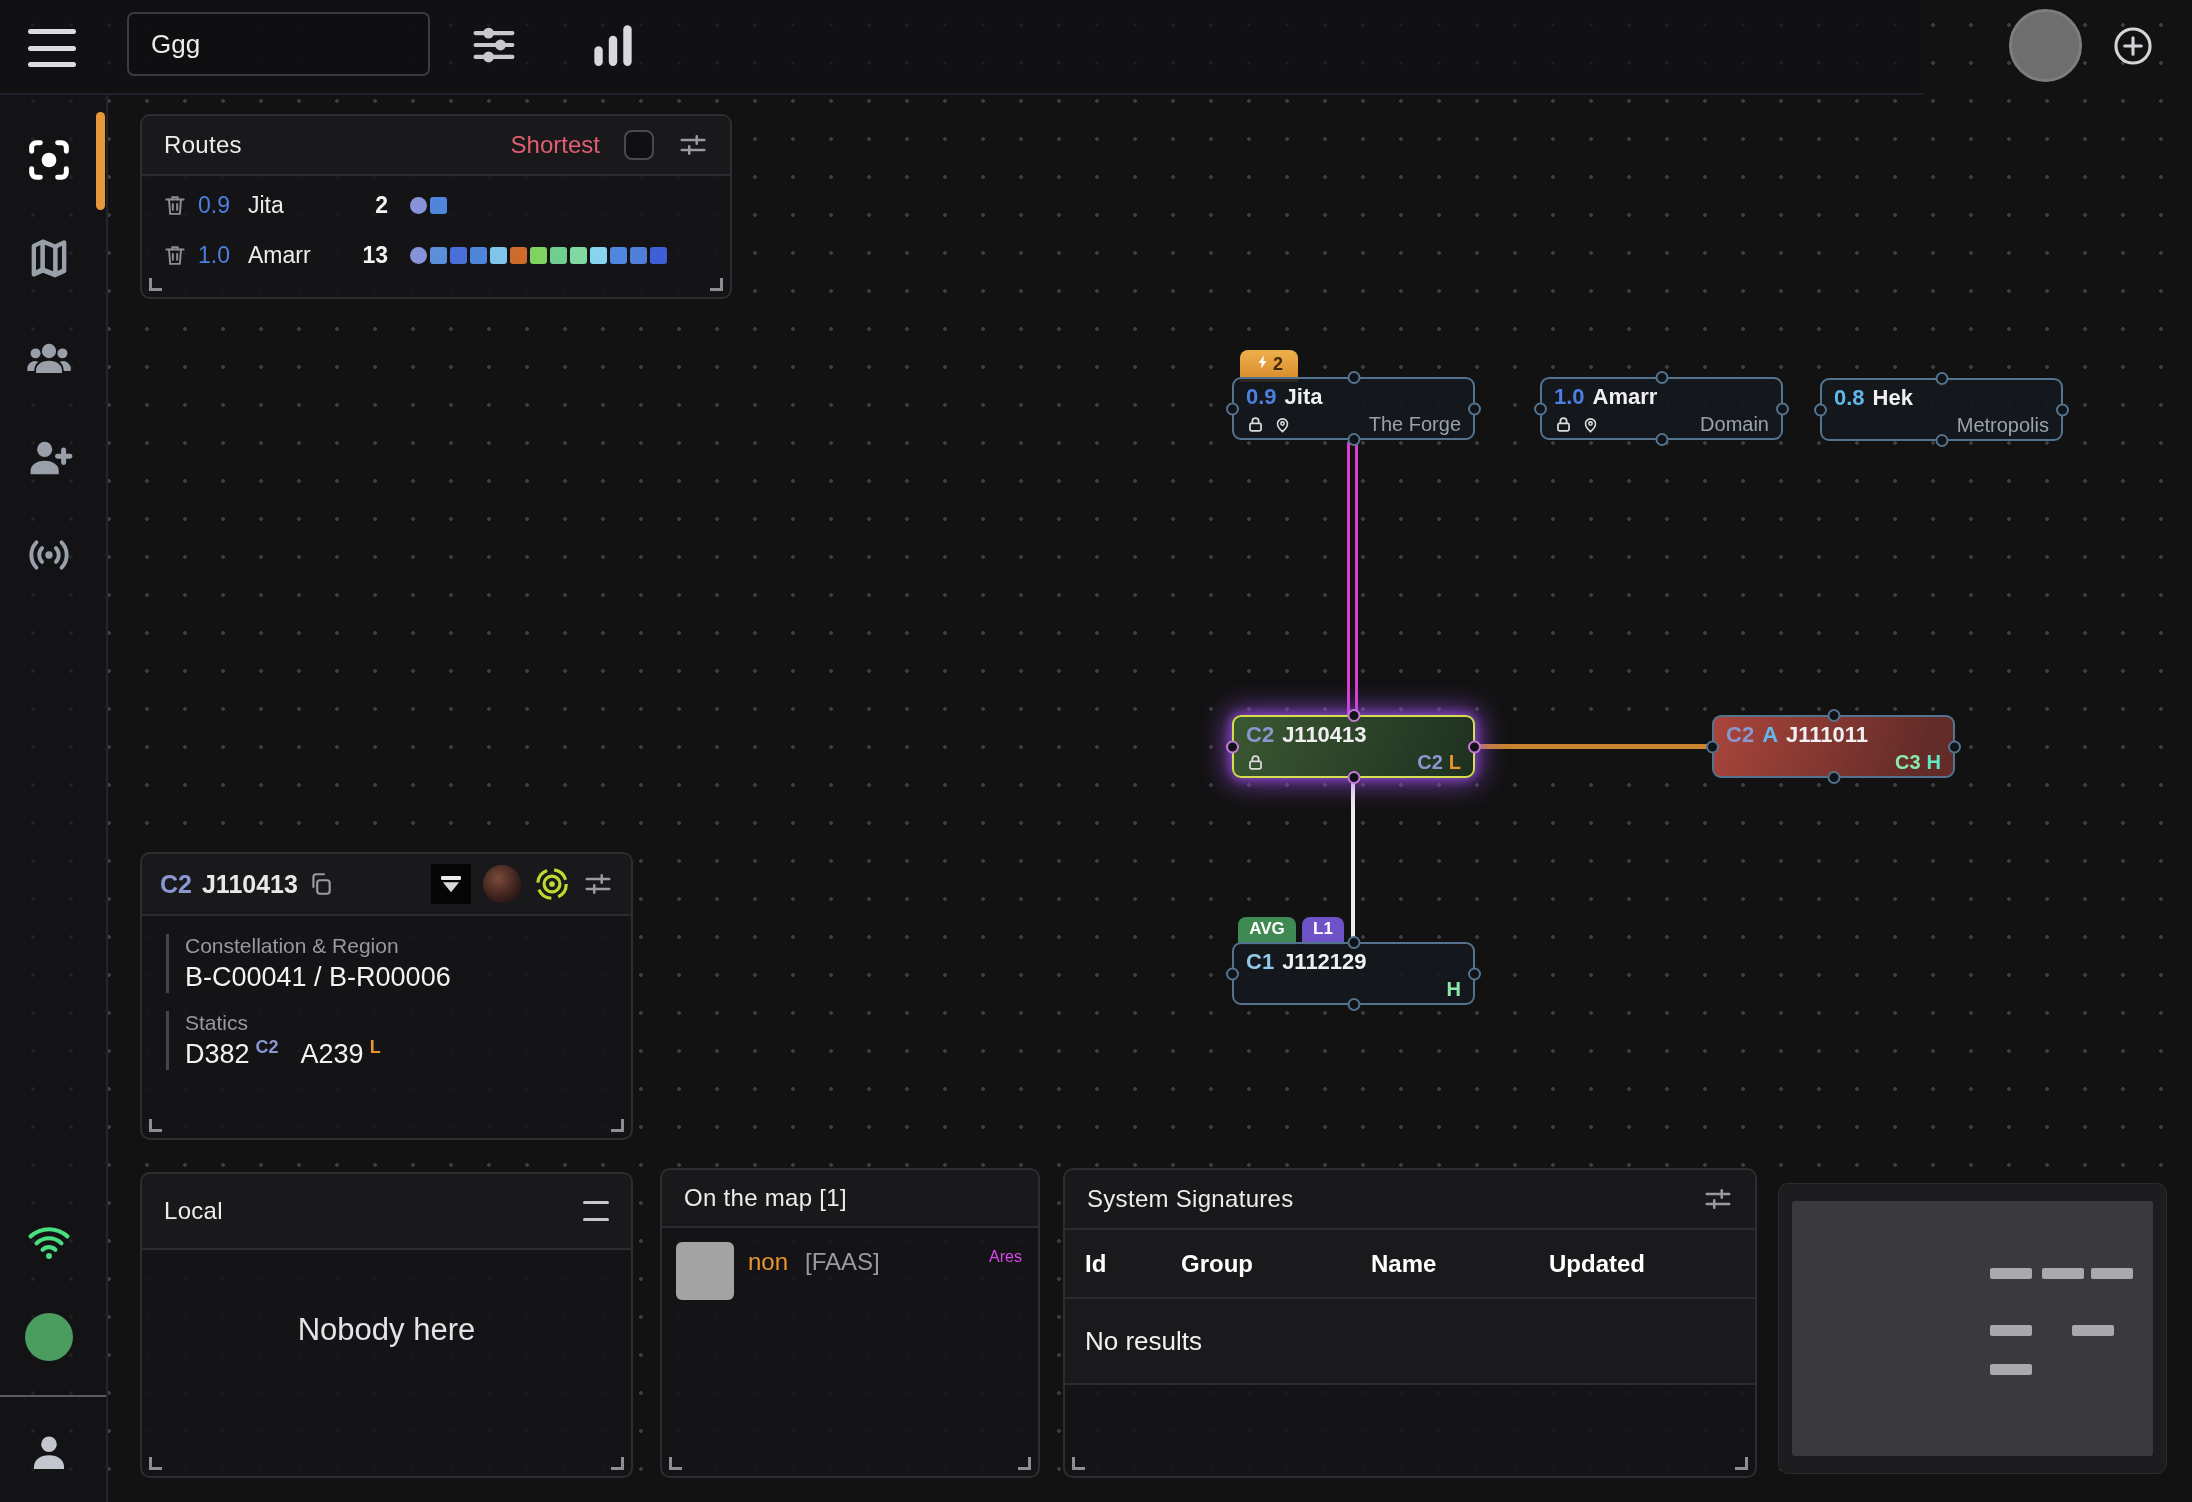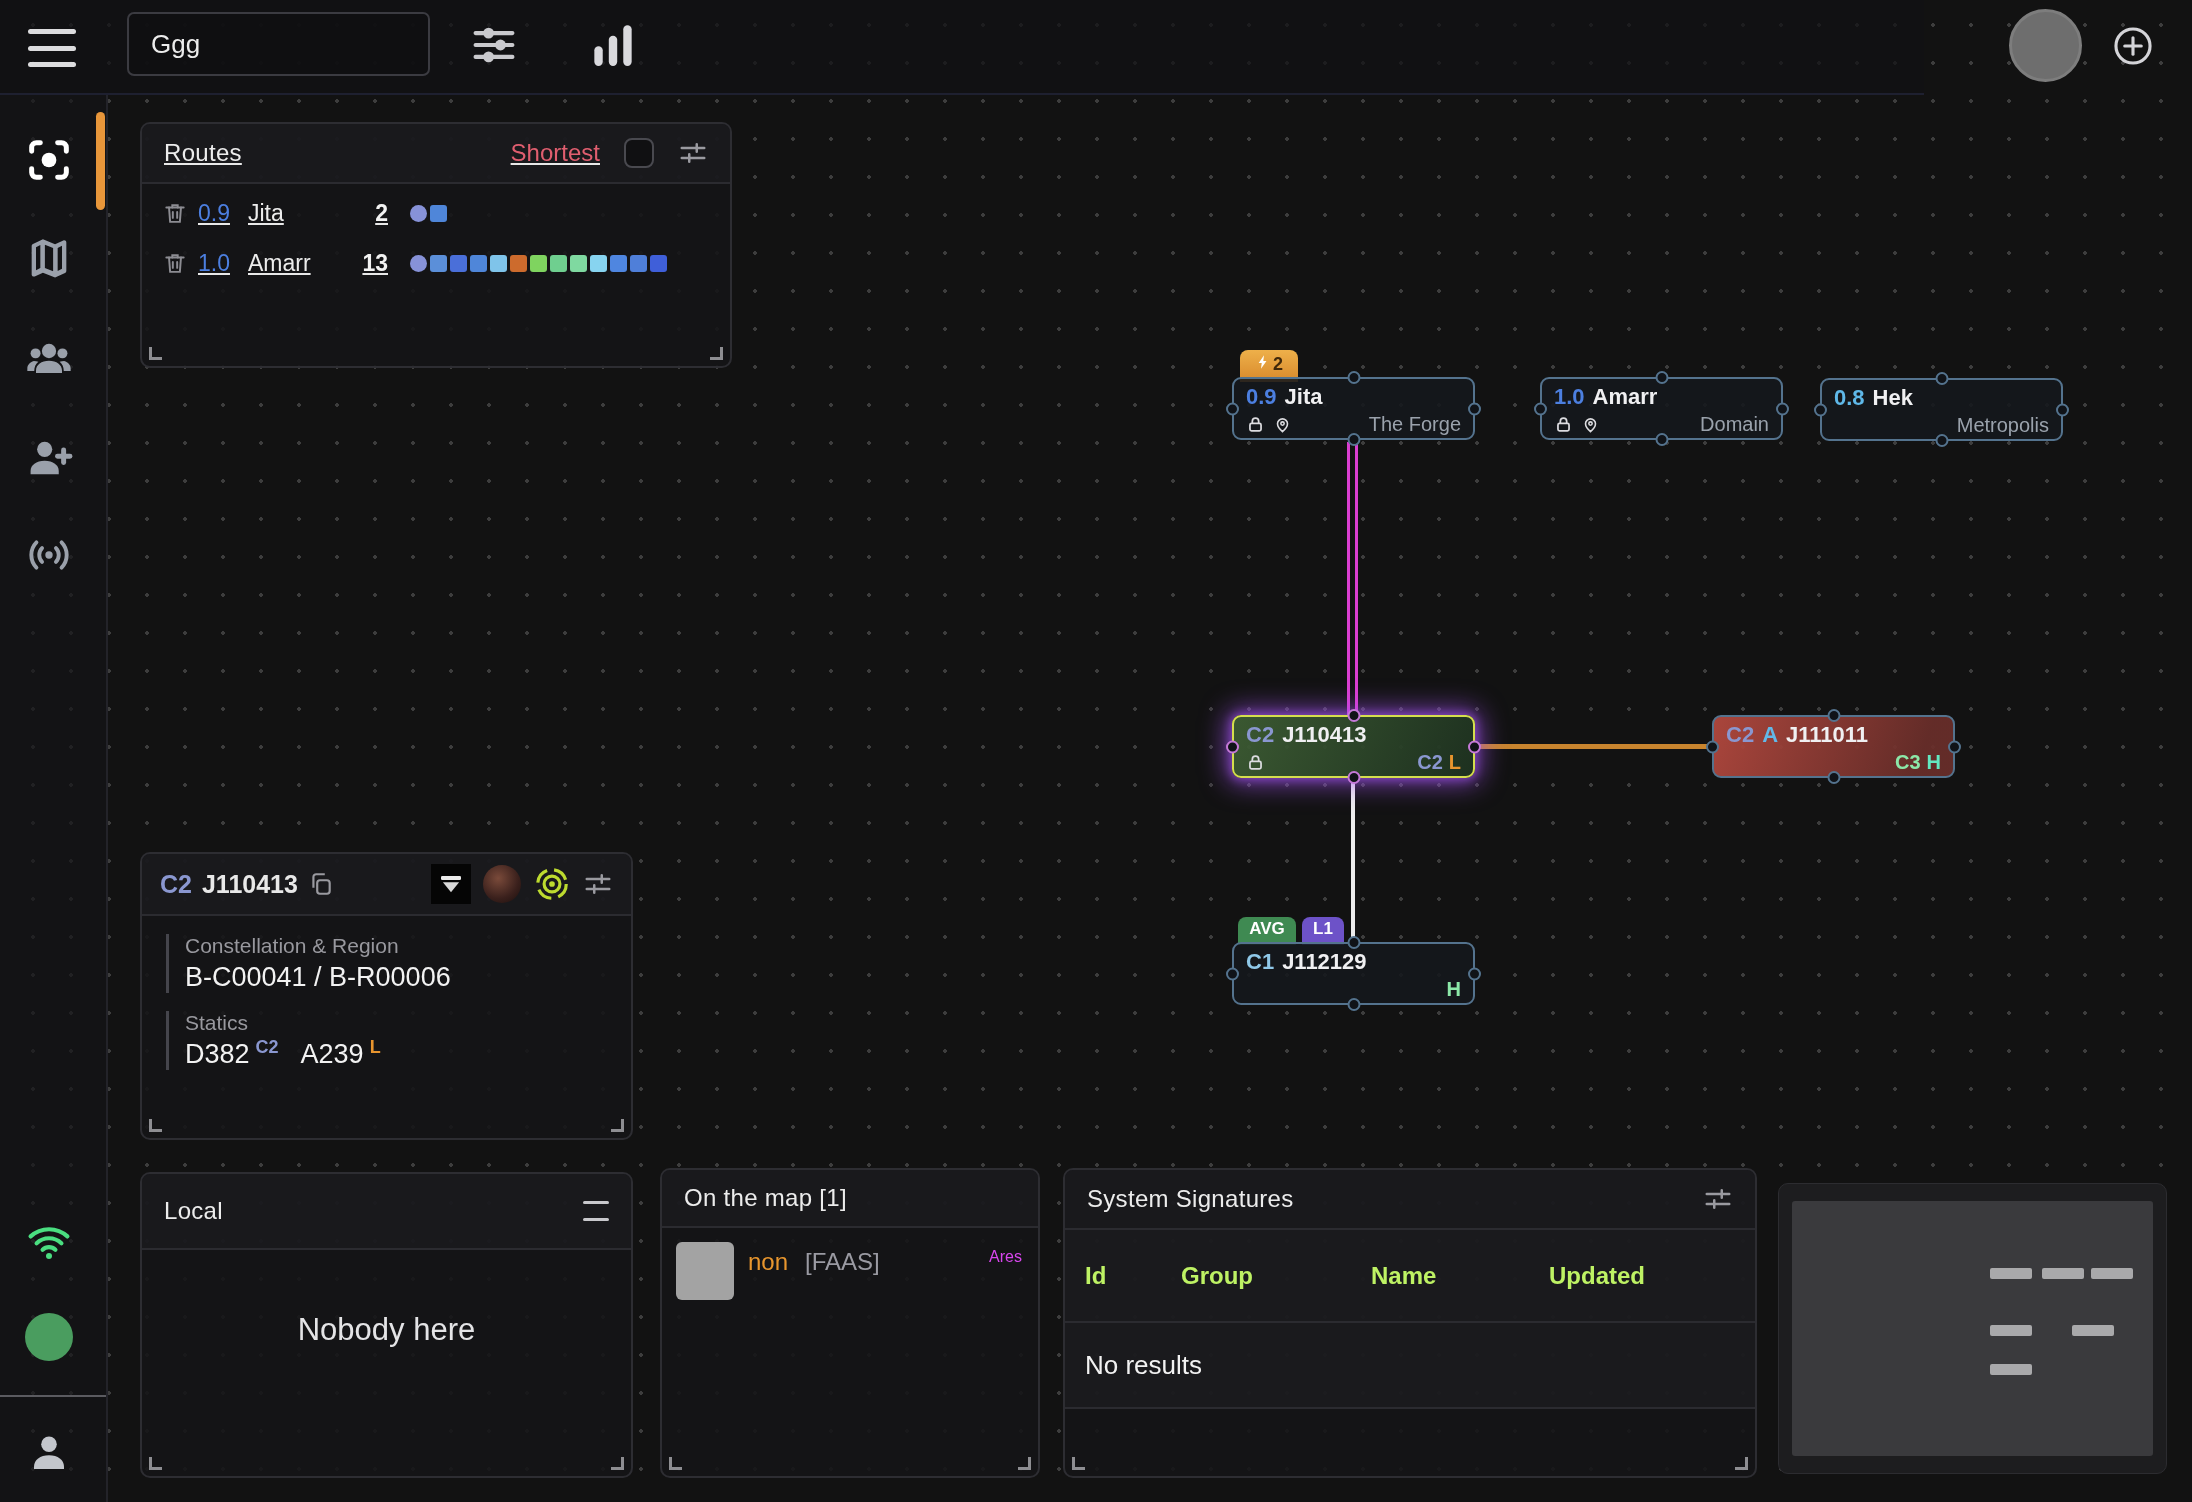--- a/index.html
+++ b/index.html
@@ -57,21 +57,21 @@
     background:rgba(30,30,34,.55); border-radius:8px 8px 0 0;
   }
   .panel-title { font-size:24px; color:#ececec; font-weight:400; letter-spacing:.3px; }
   .grip { position:absolute; width:13px; height:13px; bottom:6px; cursor:nwse-resize; }
   .grip-l { left:7px; border-left:3px solid #8e8e92; border-bottom:3px solid #8e8e92; }
   .grip-r { right:7px; border-right:3px solid #8e8e92; border-bottom:3px solid #8e8e92; }
   .settings-icon { width:30px; height:30px; cursor:pointer; }
   .settings-icon svg { width:100%; height:100%; }
 
   
-  .routes-panel { left:140px; top:122px; width:592px; height:246px;text-decoration:underline; }
+  .routes-panel { left:140px; top:114px; width:592px; height:185px; }
   .routes-panel .panel-header { height:60px; }
   .routes-hdr-right { display:flex; align-items:center; gap:24px; }
   .shortest-label { color:#e05e6f; font-size:24px; cursor:pointer; }
   .checkbox { width:30px; height:30px; border:2px solid #49494f; border-radius:8px; background:rgba(14,14,16,.8); cursor:pointer; }
   .route-row { display:grid; grid-template-columns:36px 50px 104px 40px 1fr; align-items:center; padding:0 20px; height:42px; margin-top:8px; }
   .route-row:first-of-type { margin-top:14px; }
   .trash-icon { width:26px; height:26px; cursor:pointer; }
   .trash-icon svg { width:100%; height:100%; }
   .route-sec { color:#4c7fe0; font-size:23px; }
   .route-name { color:#ececec; font-size:23px; }
@@ -167,21 +167,21 @@
   .pilot-row { display:flex; align-items:flex-start; padding:14px 16px 0 14px; gap:14px; cursor:pointer; }
   .pilot-portrait { width:58px; height:58px; border-radius:6px; background:#a3a3a3; flex:none; }
   .pilot-name-wrap { display:flex; gap:17px; font-size:24px; padding-top:6px; }
   .pilot-name { color:#e8962e; }
   .pilot-corp { color:#9a9aa2; }
   .pilot-ship { margin-left:auto; color:#d946ef; font-size:16px; padding-top:6px; }
 
   
   .sig-panel { left:1063px; top:1168px; width:694px; height:310px; }
   .sig-panel .panel-header { height:60px; }
-  .sig-cols { display:flex; align-items:center; height:93px; padding:0 20px; border-bottom:2px solid #2b2b30; background:rgba(34,34,38,.45); font-weight:700; font-size:24px; color:#bef264; }
+  .sig-cols { display:flex; align-items:center; height:69px; padding:0 20px; border-bottom:2px solid #2b2b30; background:rgba(34,34,38,.45); font-weight:700; font-size:24px; color:#ffffff; }
   .sig-col-id { width:96px; }
   .sig-col-group { width:190px; }
   .sig-col-name { width:178px; }
   .sig-empty { display:flex; align-items:center; height:86px; padding:0 20px; border-bottom:2px solid #2b2b30; background:rgba(34,34,38,.45); font-size:26px; color:#f2f2f2; }
 
   
   .minimap { left:1778px; top:1183px; width:389px; height:291px; background:#1d1d1f; border:1px solid #2c2c30; border-radius:10px; z-index:10; position:absolute; }
   .minimap-inner { position:absolute; left:13px; top:17px; right:13px; bottom:17px; background:#3a3a3d; border-radius:3px; }
   .mini-node { position:absolute; height:11px; background:#a9a9ab; border-radius:2px; }
 </style>

